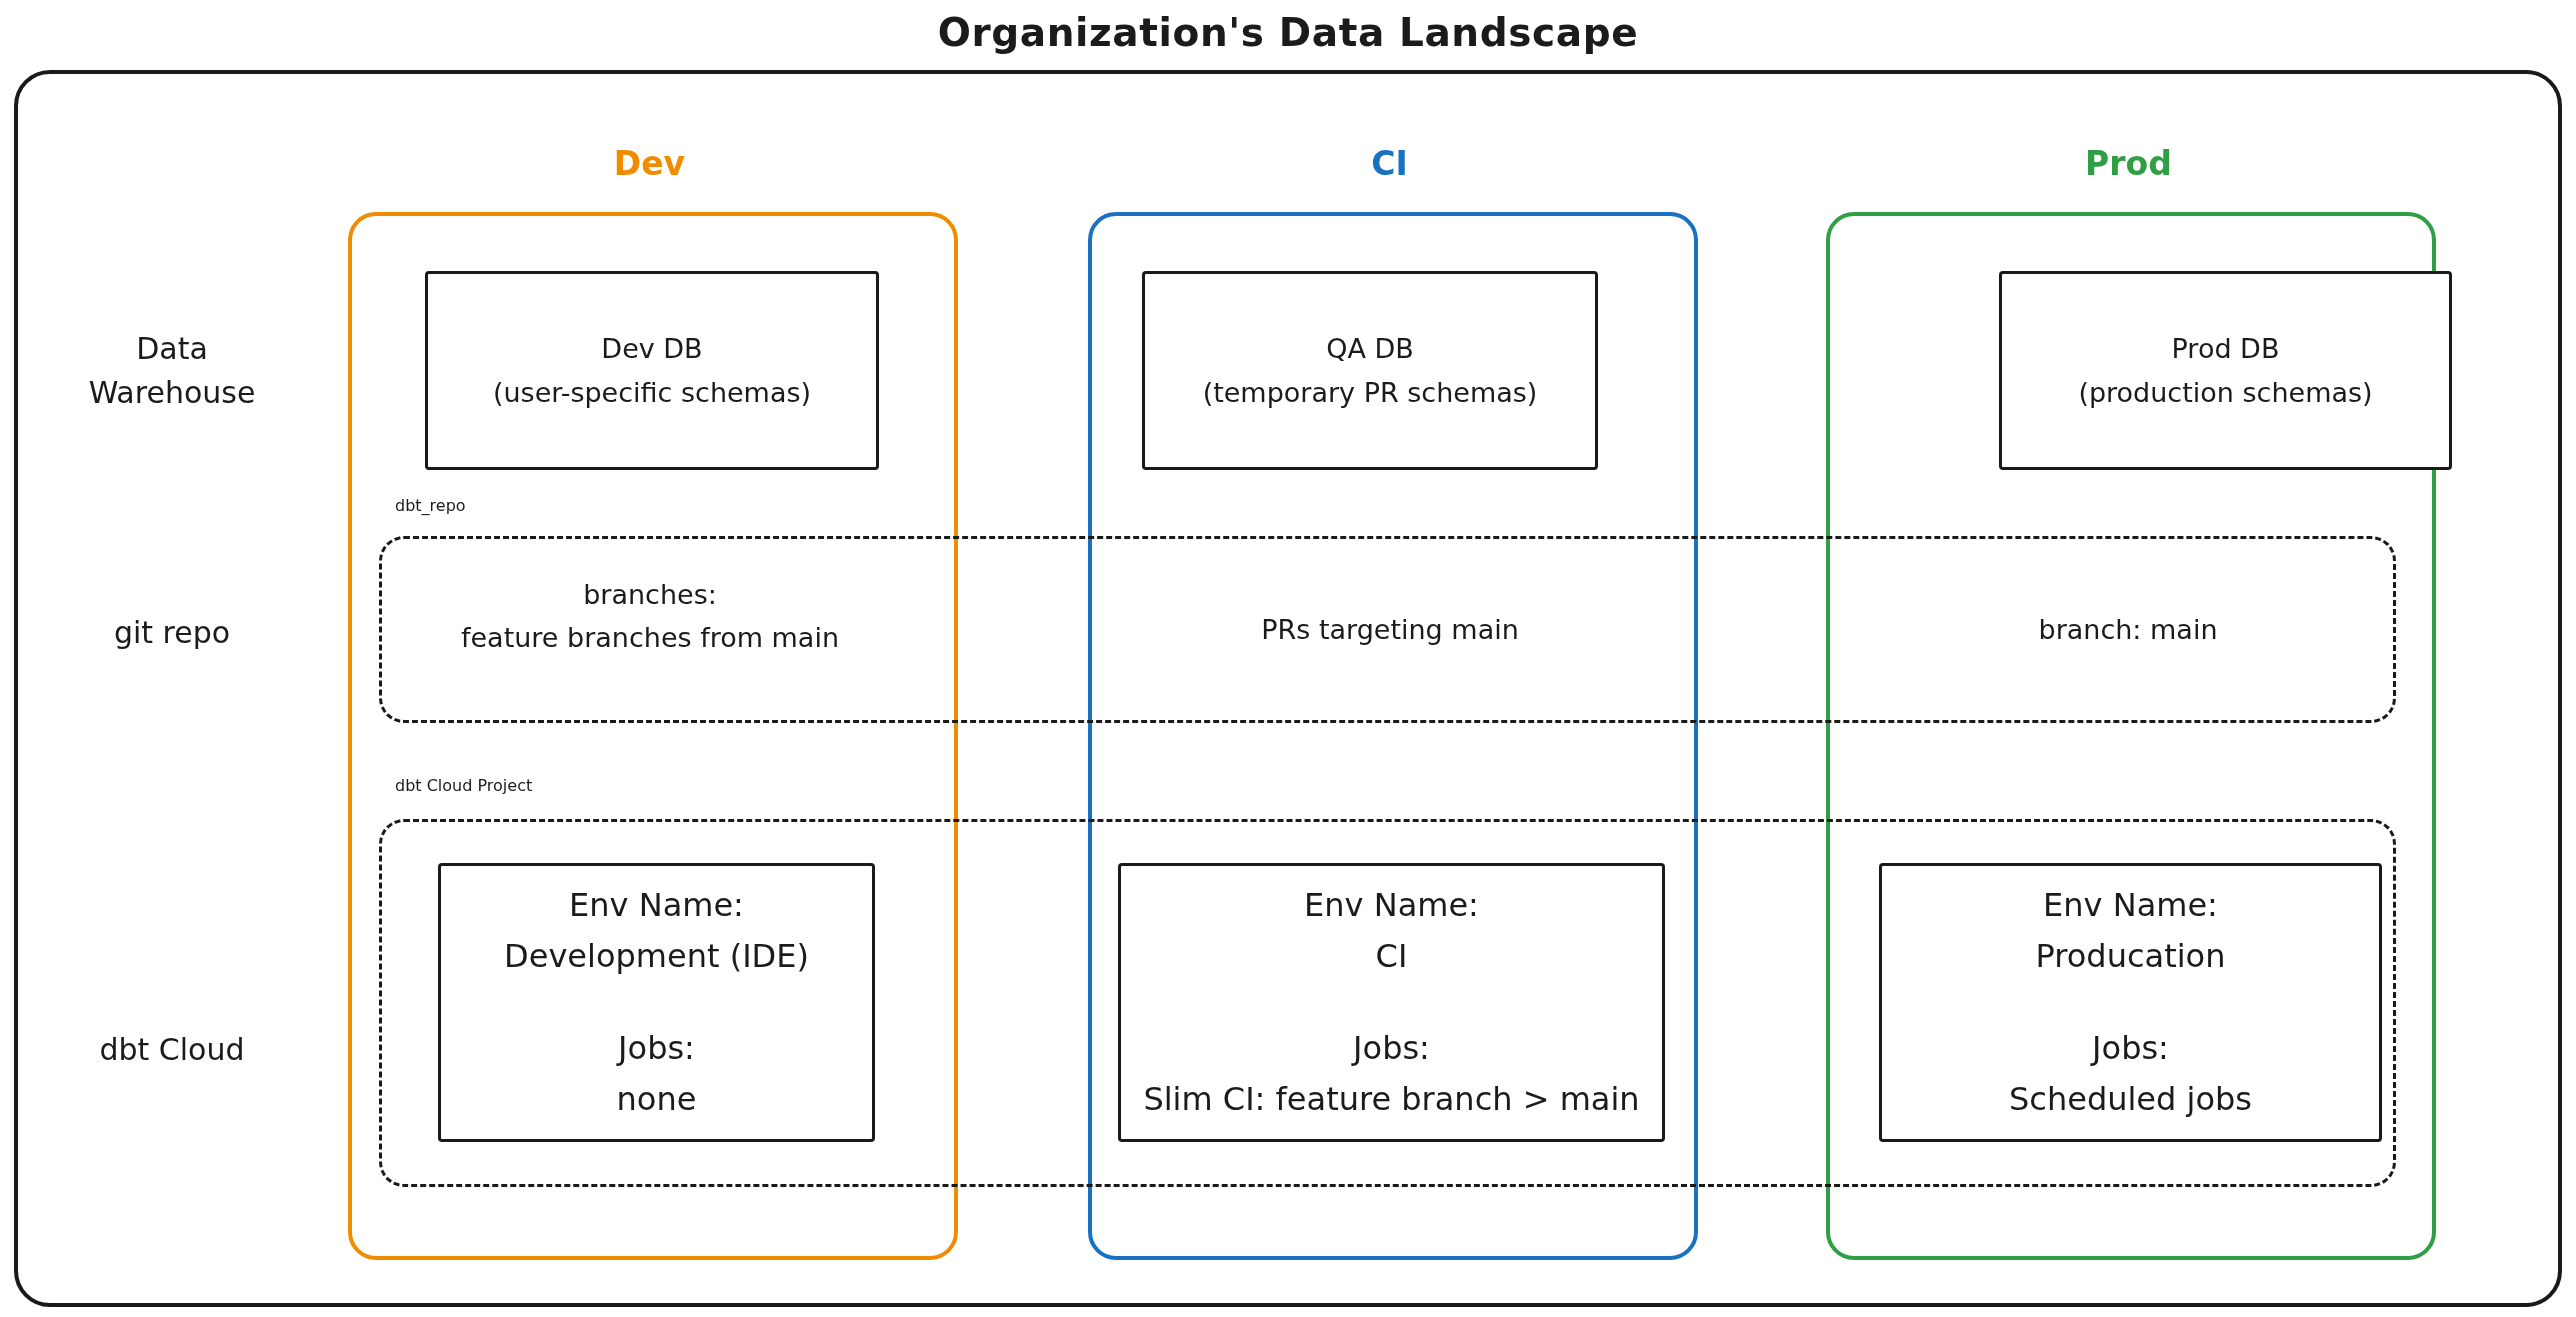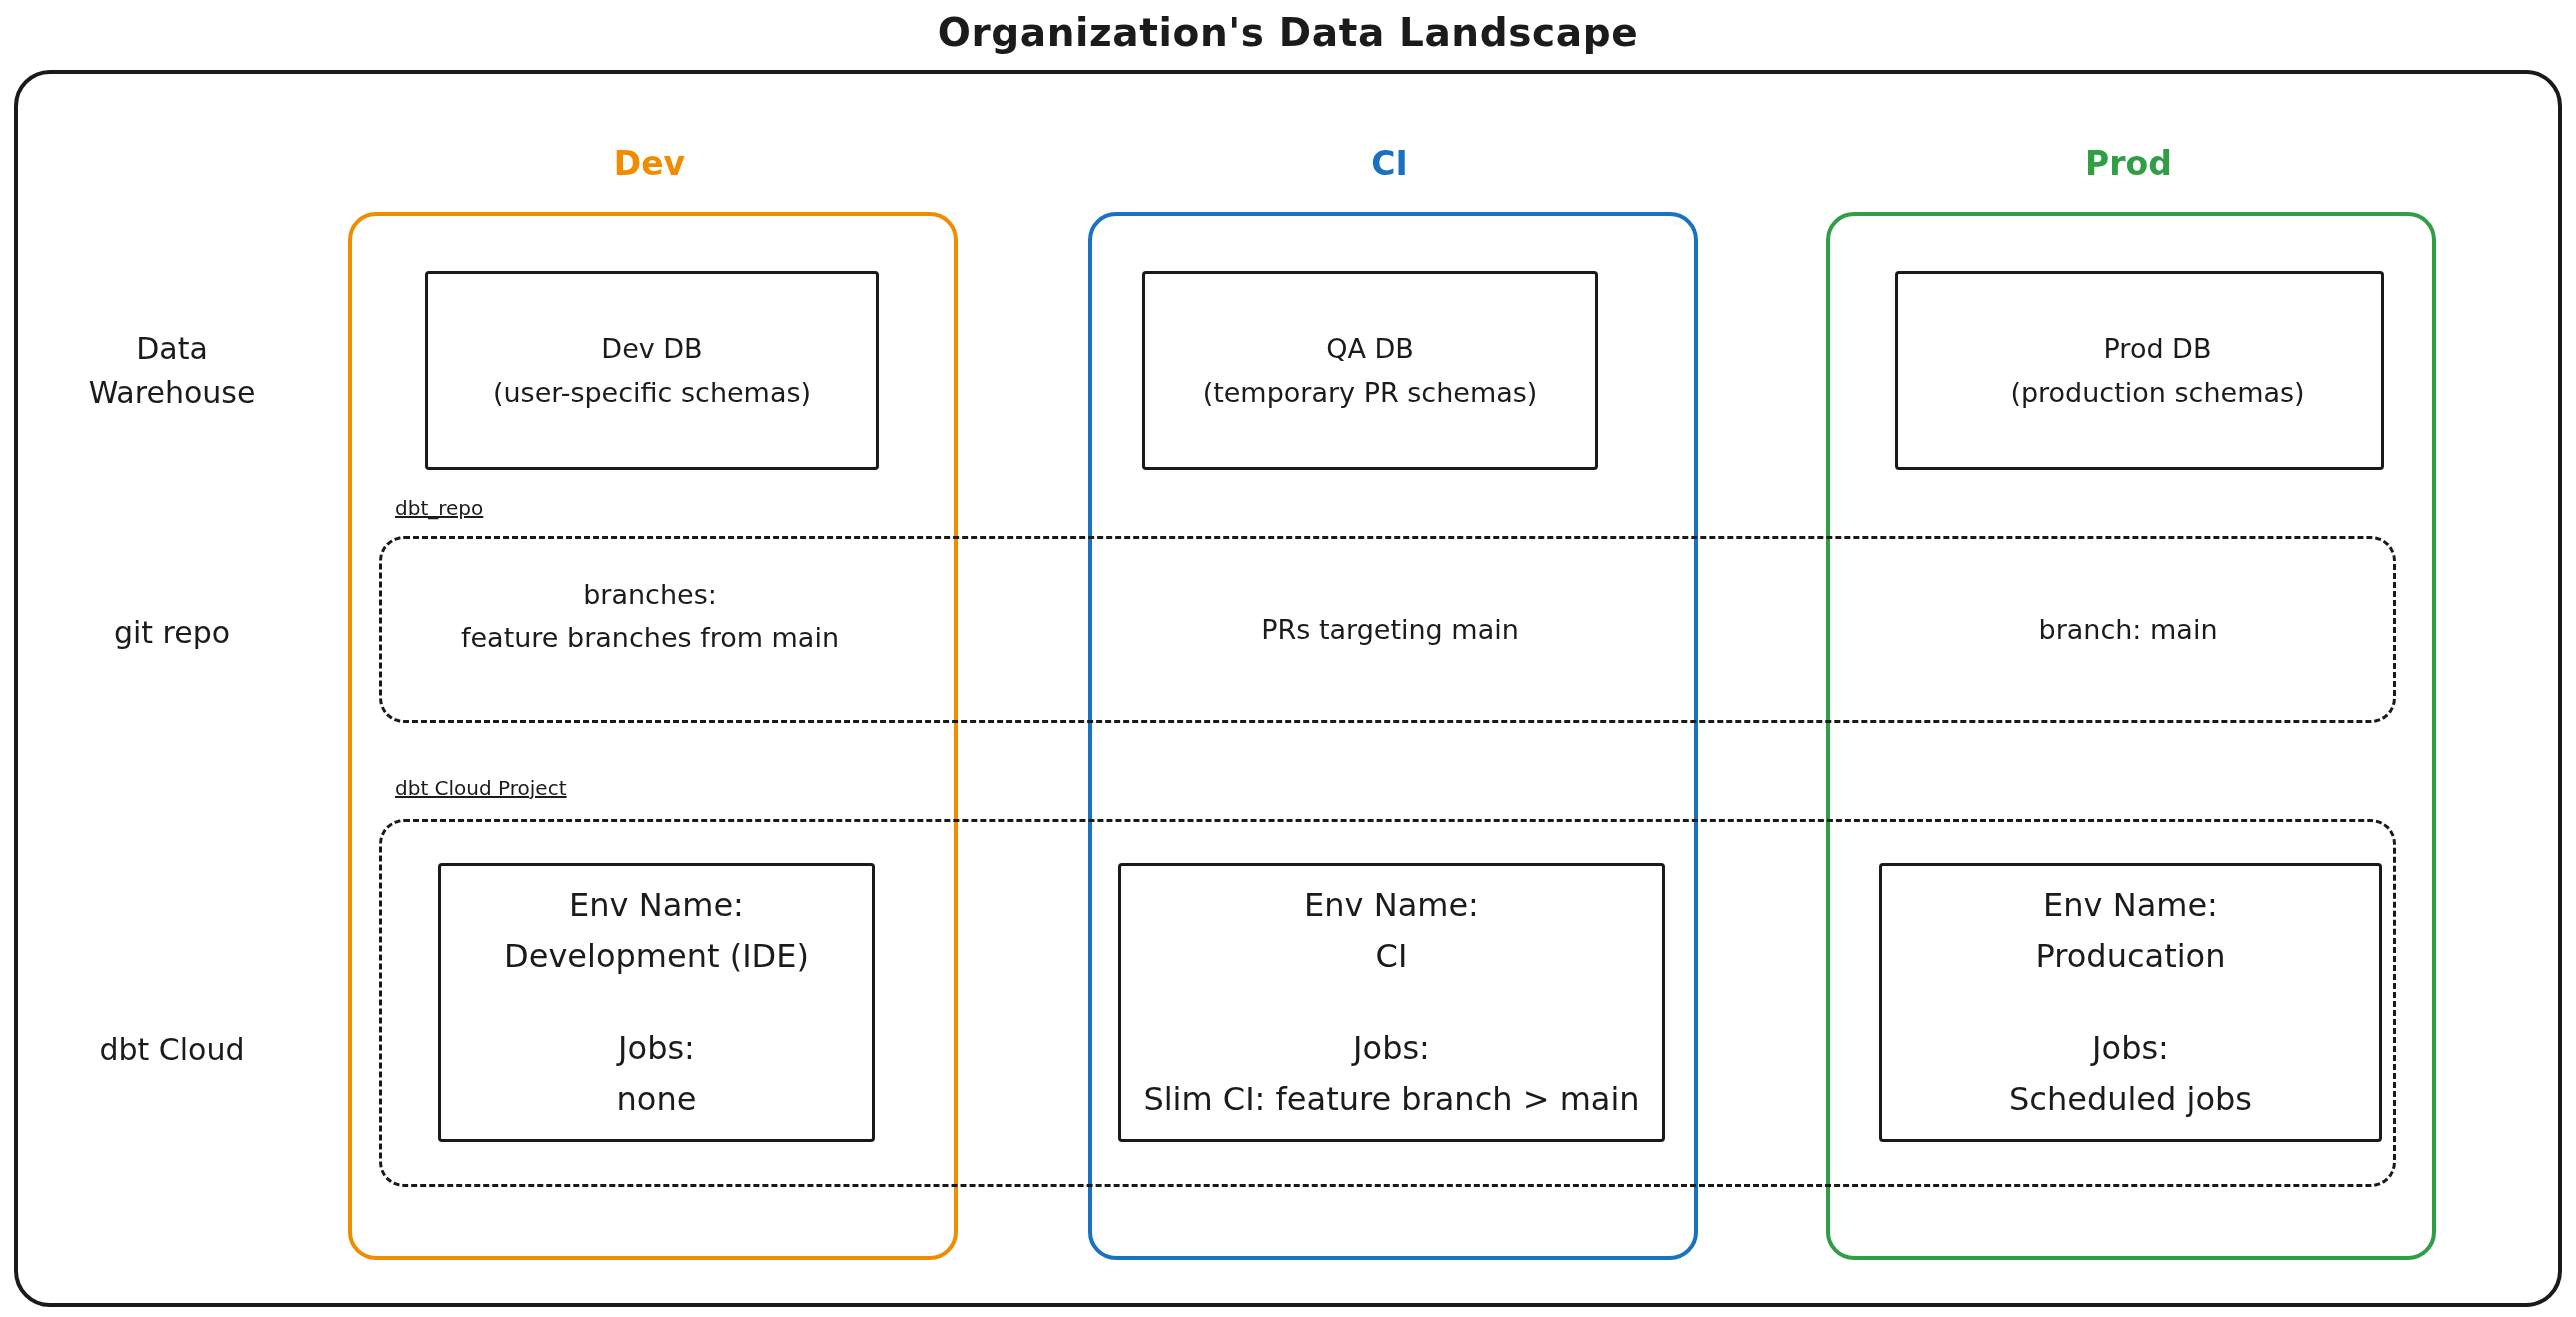--- a/index.html
+++ b/index.html
@@ -44,31 +44,31 @@
   .solid-box{
     position:absolute;
     border:3.6px solid #1a1a1a;border-radius:4px;
     display:flex;flex-direction:column;align-items:center;justify-content:center;
     text-align:center;font-size:27px;line-height:1.62;
     background:#ffffff;
   }
   .wh-box{top:271px;height:193px;}
   .wh-box.dev{left:425px;width:448px;}
   .wh-box.ci{left:1142px;width:450px;}
-  .wh-box.prod{left:1895px;width:447px;padding-left:36px;}
+  .wh-box.prod{left:1999px;width:447px;}
   .dashed-box{
     position:absolute;left:379px;width:2011px;
     border:3px dashed #1a1a1a;border-radius:25px;
     background:transparent;
   }
   .dashed-box.git{top:536px;height:181px;}
   .dashed-box.dbt{top:819px;height:362px;}
   .dashed-label{
     position:absolute;left:395px;
-    font-size:20px;font-weight:500;text-decoration:underline;
+    font-size:16px;font-weight:500;
   }
   .dashed-label.git{top:496px;}
   .dashed-label.dbt{top:776px;}
   .cell-text{
     position:absolute;width:604px;
     text-align:center;font-size:27px;line-height:1.6;
   }
   .cell-text.git-dev{left:348px;top:573px;}
   .cell-text.git-ci{left:1088px;top:608px;}
   .cell-text.git-prod{left:1826px;top:608px;}

